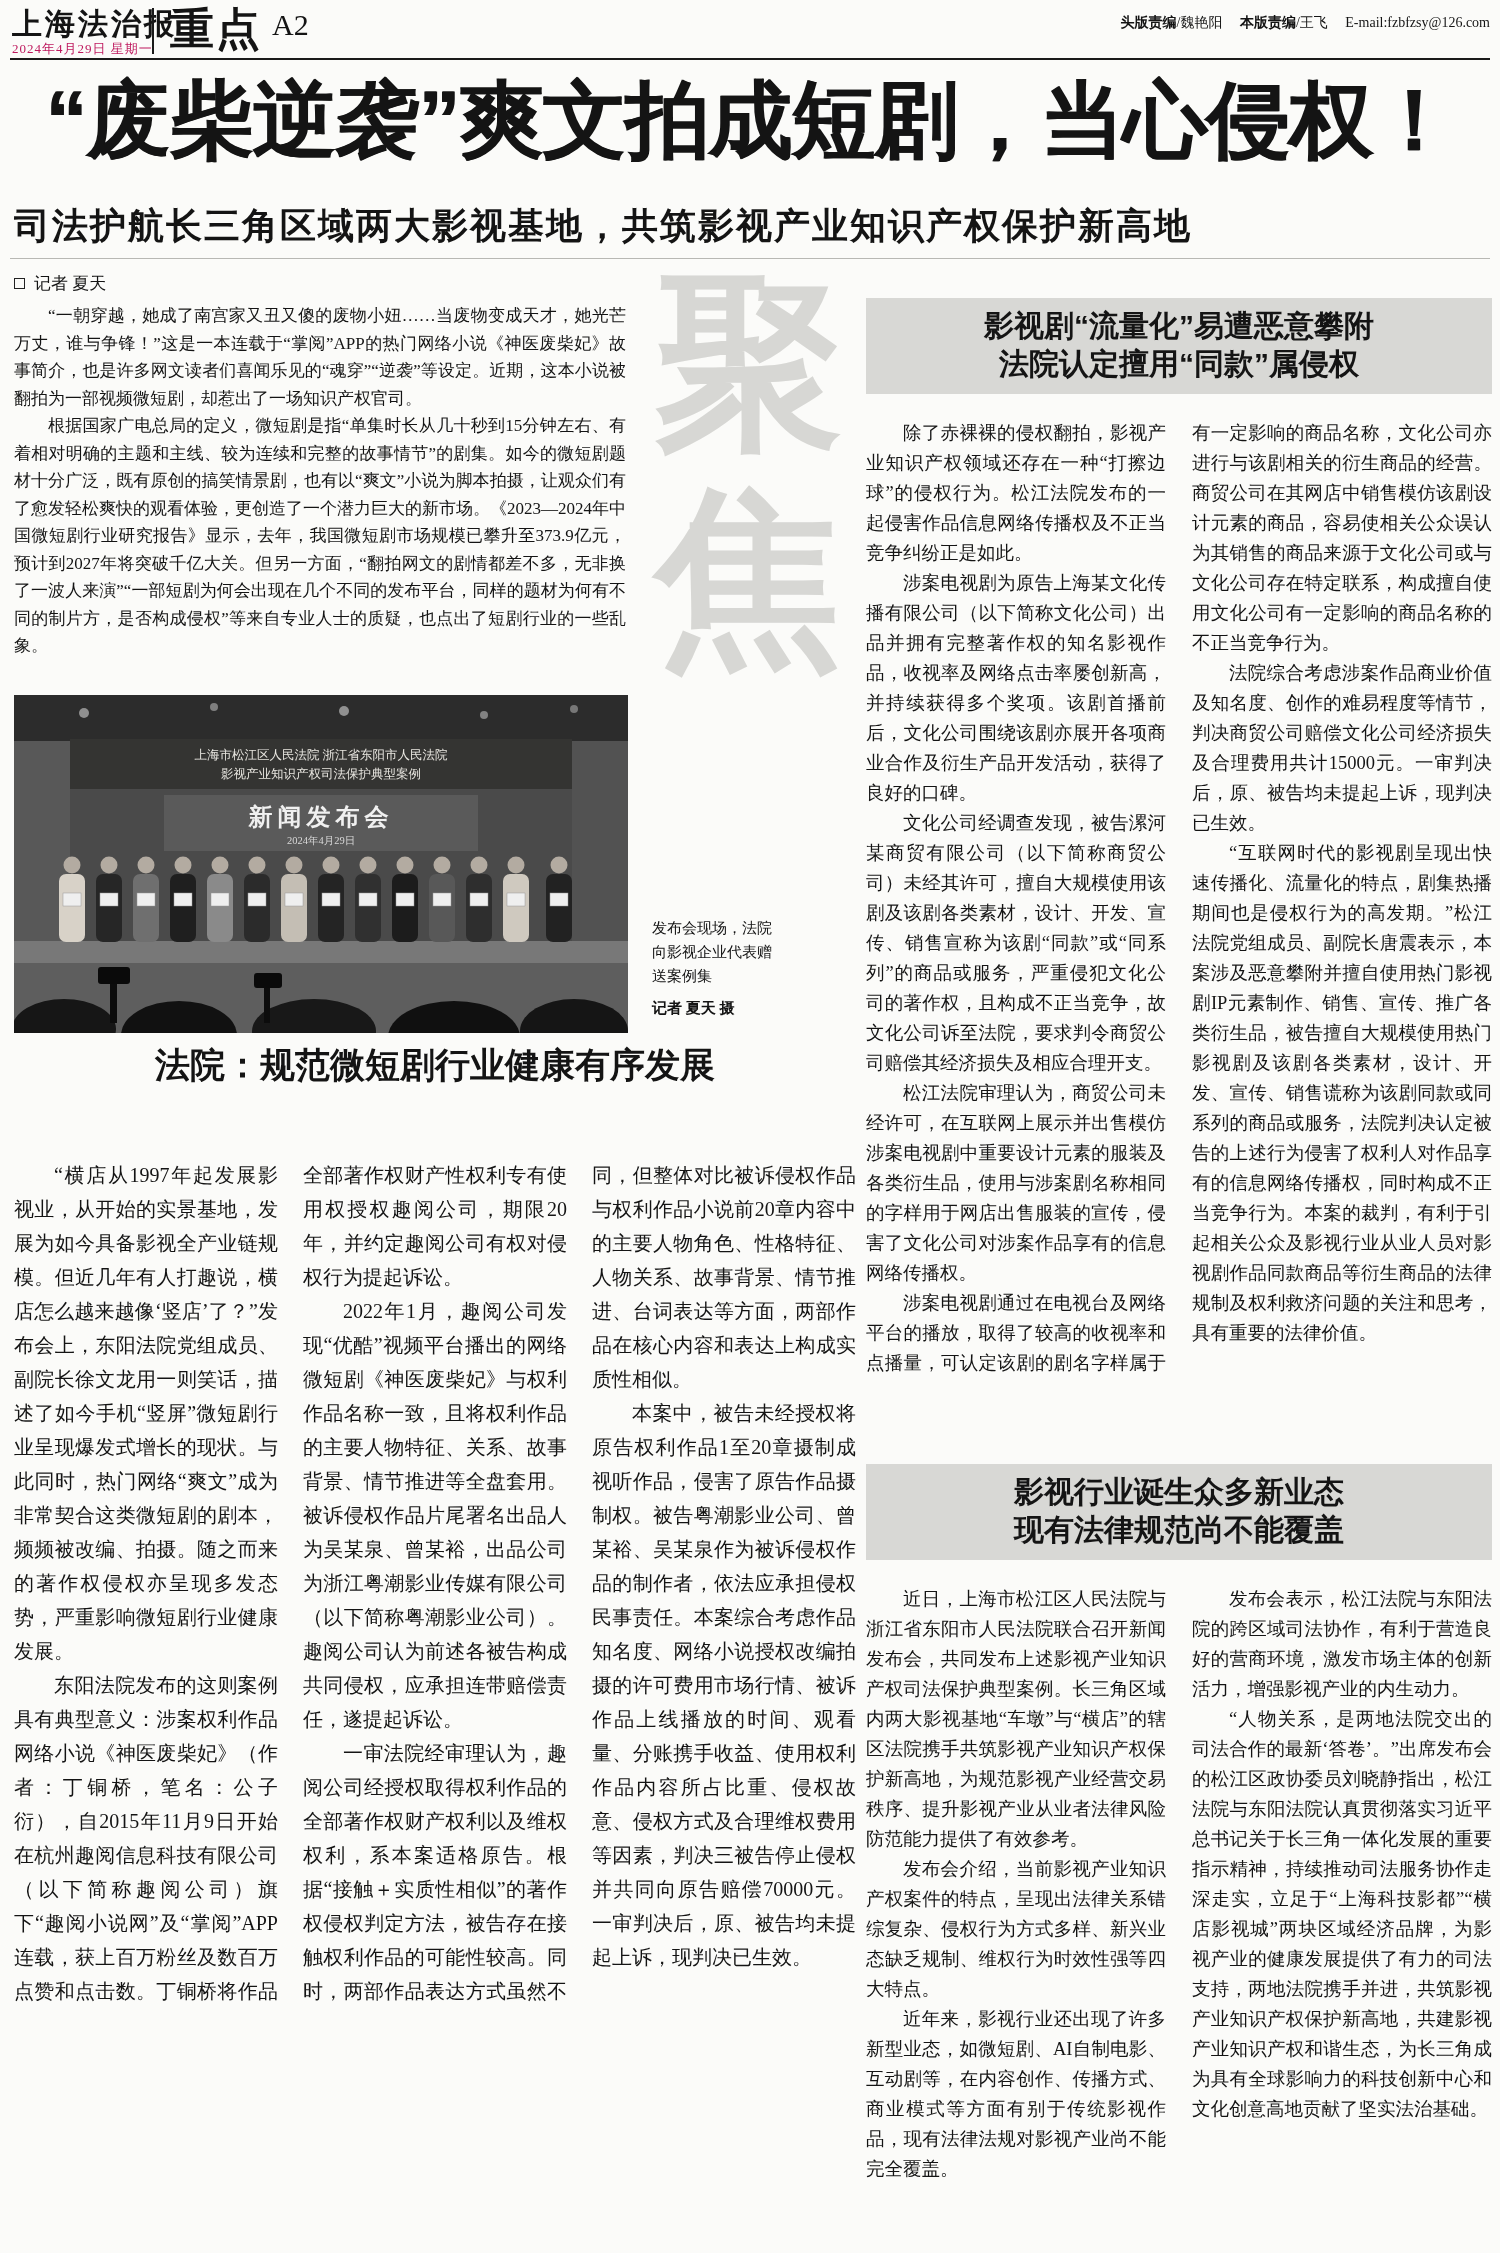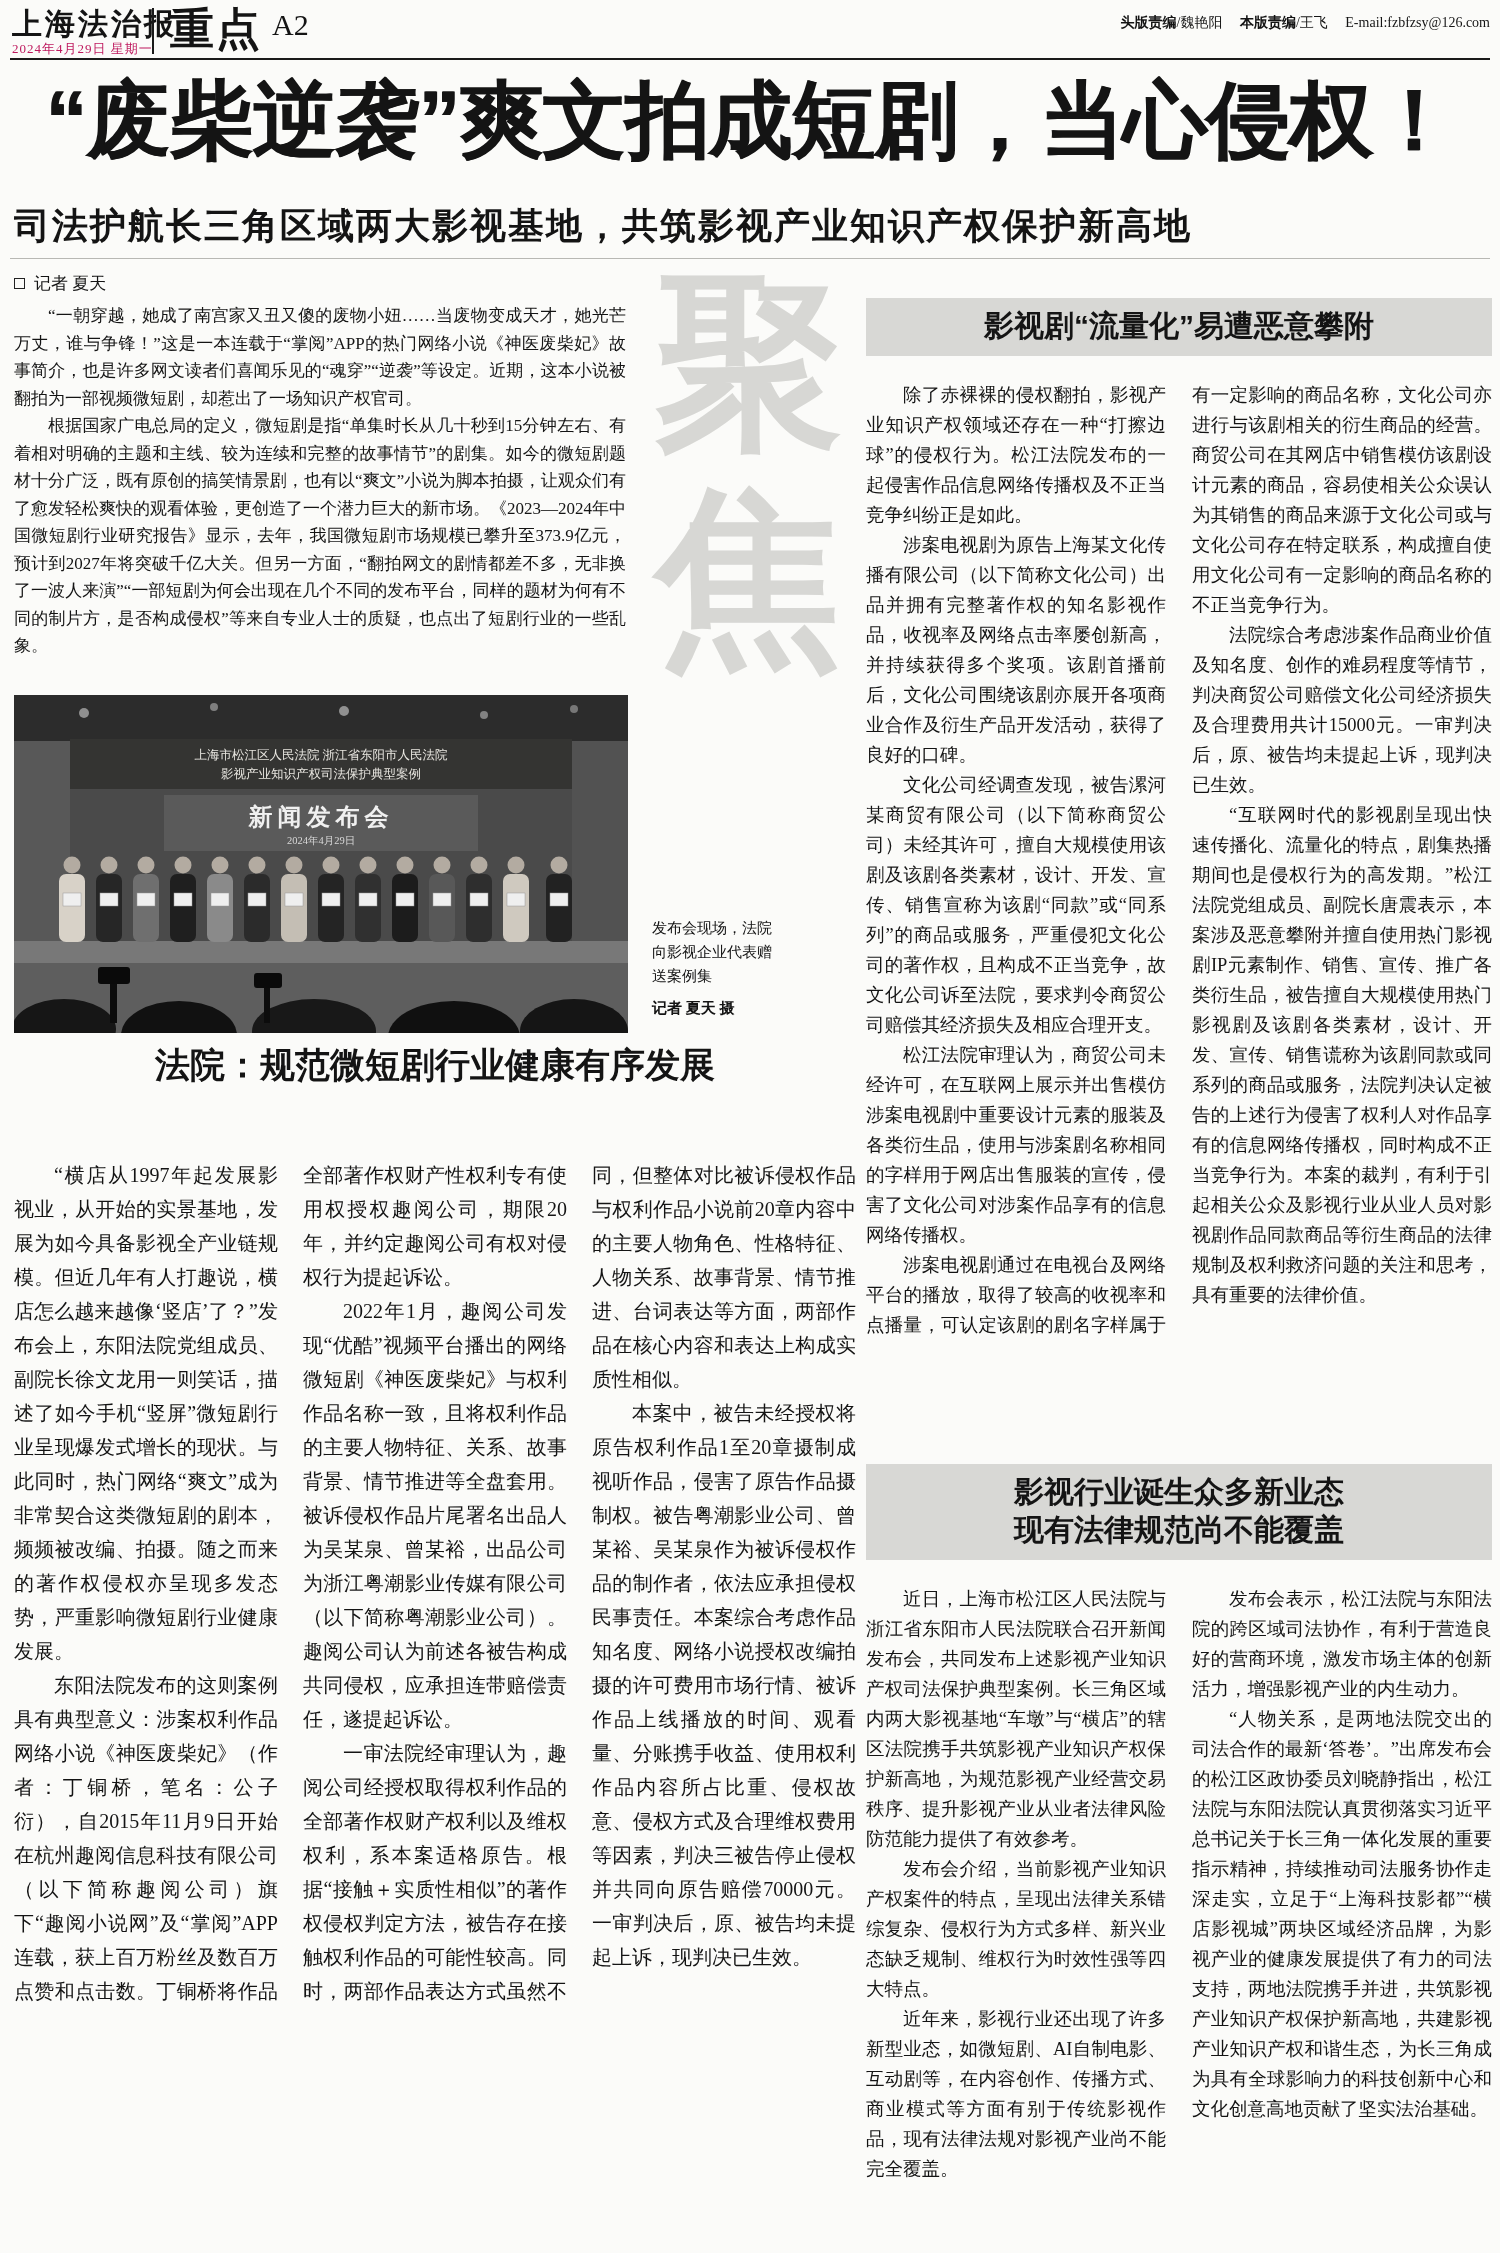--- a/index.html
+++ b/index.html
@@ -167,20 +167,21 @@
         <p>2022年1月，趣阅公司发现“优酷”视频平台播出的网络微短剧《神医废柴妃》与权利作品名称一致，且将权利作品的主要人物特征、关系、故事背景、情节推进等全盘套用。被诉侵权作品片尾署名出品人为吴某泉、曾某裕，出品公司为浙江粤潮影业传媒有限公司（以下简称粤潮影业公司）。趣阅公司认为前述各被告构成共同侵权，应承担连带赔偿责任，遂提起诉讼。</p>
         <p>一审法院经审理认为，趣阅公司经授权取得权利作品的全部著作权财产权利以及维权权利，系本案适格原告。根据“接触＋实质性相似”的著作权侵权判定方法，被告存在接触权利作品的可能性较高。同时，两部作品表达方式虽然不同，但整体对比被诉侵权作品与权利作品小说前20章内容中的主要人物角色、性格特征、人物关系、故事背景、情节推进、台词表达等方面，两部作品在核心内容和表达上构成实质性相似。</p>
         <p>本案中，被告未经授权将原告权利作品1至20章摄制成视听作品，侵害了原告作品摄制权。被告粤潮影业公司、曾某裕、吴某泉作为被诉侵权作品的制作者，依法应承担侵权民事责任。本案综合考虑作品知名度、网络小说授权改编拍摄的许可费用市场行情、被诉作品上线播放的时间、观看量、分账携手收益、使用权利作品内容所占比重、侵权故意、侵权方式及合理维权费用等因素，判决三被告停止侵权并共同向原告赔偿70000元。一审判决后，原、被告均未提起上诉，现判决已生效。</p>
       </div>
     </div>
   </section>
 
   <section class="rbox rbox-top">
     <div class="rbox-head">
       <div>影视剧“流量化”易遭恶意攀附</div>
+      <div>法院认定擅用“同款”属侵权</div>
     </div>
     <div class="rbox-cols-wrap">
       <div class="rbox-cols">
         <p>除了赤裸裸的侵权翻拍，影视产业知识产权领域还存在一种“打擦边球”的侵权行为。松江法院发布的一起侵害作品信息网络传播权及不正当竞争纠纷正是如此。</p>
         <p>涉案电视剧为原告上海某文化传播有限公司（以下简称文化公司）出品并拥有完整著作权的知名影视作品，收视率及网络点击率屡创新高，并持续获得多个奖项。该剧首播前后，文化公司围绕该剧亦展开各项商业合作及衍生产品开发活动，获得了良好的口碑。</p>
         <p>文化公司经调查发现，被告漯河某商贸有限公司（以下简称商贸公司）未经其许可，擅自大规模使用该剧及该剧各类素材，设计、开发、宣传、销售宣称为该剧“同款”或“同系列”的商品或服务，严重侵犯文化公司的著作权，且构成不正当竞争，故文化公司诉至法院，要求判令商贸公司赔偿其经济损失及相应合理开支。</p>
         <p>松江法院审理认为，商贸公司未经许可，在互联网上展示并出售模仿涉案电视剧中重要设计元素的服装及各类衍生品，使用与涉案剧名称相同的字样用于网店出售服装的宣传，侵害了文化公司对涉案作品享有的信息网络传播权。</p>
         <p>涉案电视剧通过在电视台及网络平台的播放，取得了较高的收视率和点播量，可认定该剧的剧名字样属于有一定影响的商品名称，文化公司亦进行与该剧相关的衍生商品的经营。商贸公司在其网店中销售模仿该剧设计元素的商品，容易使相关公众误认为其销售的商品来源于文化公司或与文化公司存在特定联系，构成擅自使用文化公司有一定影响的商品名称的不正当竞争行为。</p>
         <p>法院综合考虑涉案作品商业价值及知名度、创作的难易程度等情节，判决商贸公司赔偿文化公司经济损失及合理费用共计15000元。一审判决后，原、被告均未提起上诉，现判决已生效。</p>
         <p>“互联网时代的影视剧呈现出快速传播化、流量化的特点，剧集热播期间也是侵权行为的高发期。”松江法院党组成员、副院长唐震表示，本案涉及恶意攀附并擅自使用热门影视剧IP元素制作、销售、宣传、推广各类衍生品，被告擅自大规模使用热门影视剧及该剧各类素材，设计、开发、宣传、销售谎称为该剧同款或同系列的商品或服务，法院判决认定被告的上述行为侵害了权利人对作品享有的信息网络传播权，同时构成不正当竞争行为。本案的裁判，有利于引起相关公众及影视行业从业人员对影视剧作品同款商品等衍生商品的法律规制及权利救济问题的关注和思考，具有重要的法律价值。</p>

